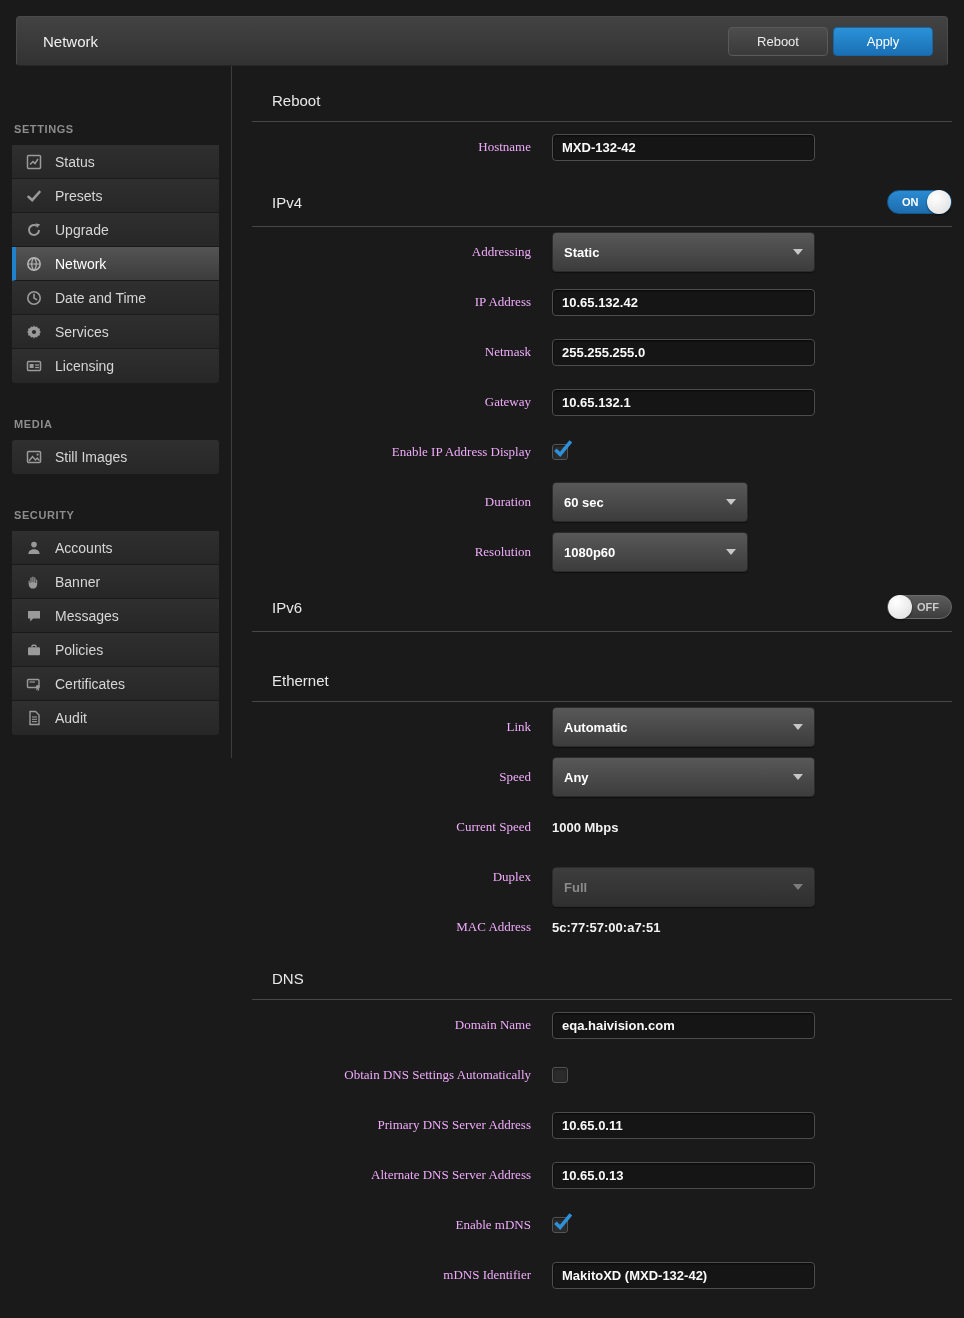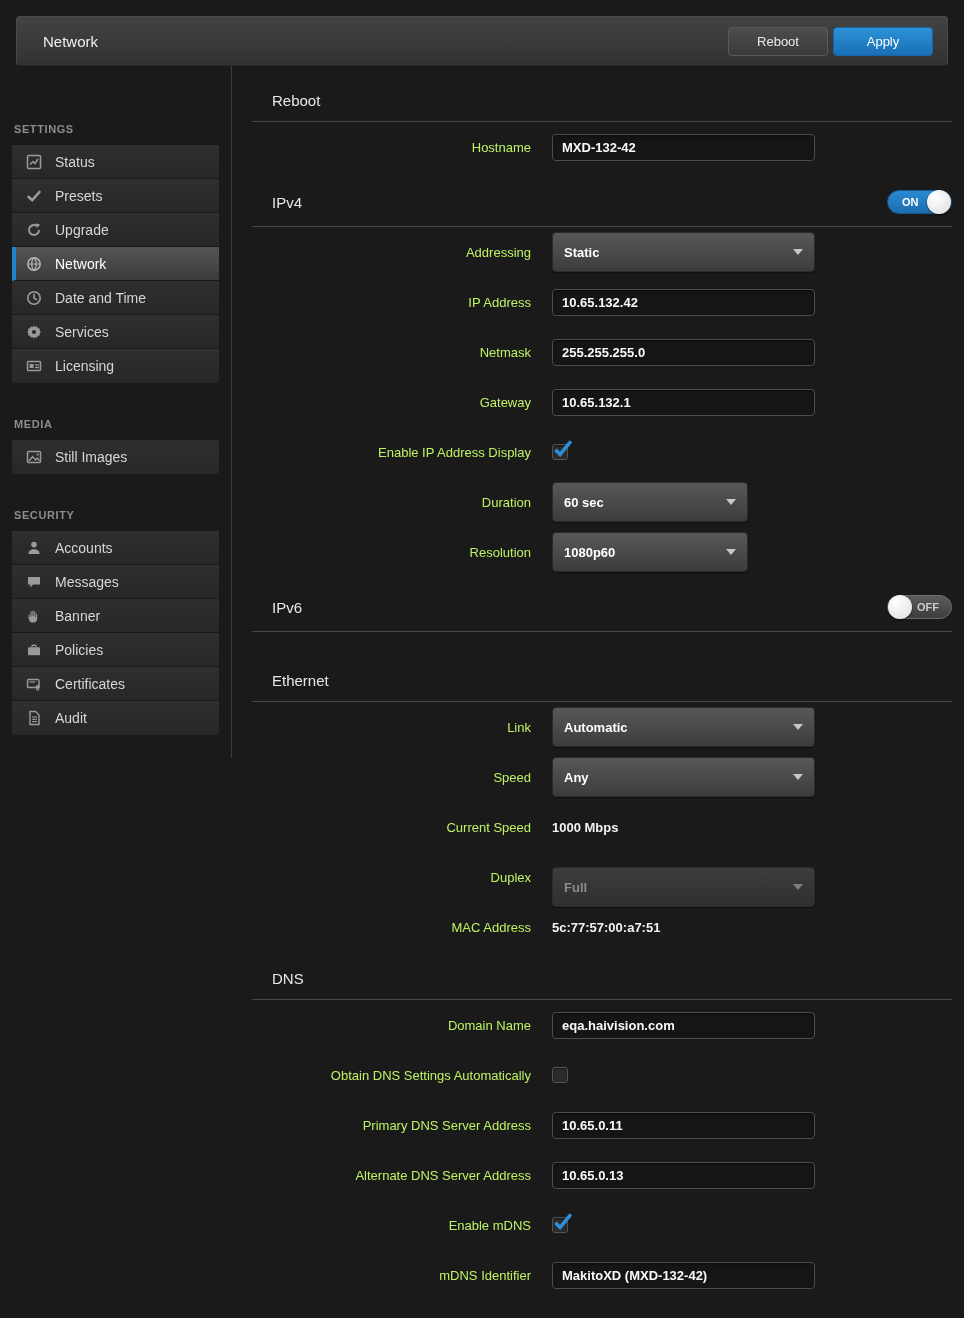--- a/index.html
+++ b/index.html
@@ -49,21 +49,21 @@
   .side-icon svg { width:16px; height:16px; }
 
   
   .section-heading { display:flex; align-items:center; justify-content:space-between;
                      padding:18px 0 12px 0; border-bottom:1px solid #474747; }
   .section-heading .h-text { color:#e8e8e8; font-size:15px; padding-left:20px; }
   .section.ethernet .section-heading { margin-top:22px;text-align:center; }
 
   .form-row { height:50px; display:flex; align-items:center; }
   .row-label { width:300px; flex:0 0 300px; text-align:right; padding-right:21px;
-               color:#bef264; font-size:13px; }
+               color:#f0abfc; font-size:13px;font-family:Liberation Serif, serif; }
   .text-input { width:263px; height:27px; background:#151515;
                 border:1px solid #4d4d4d; border-radius:4px; color:#fafafa;
                 font-size:13px; font-weight:bold; padding:0 9px;
                 font-family:"Liberation Sans", sans-serif;
                 box-shadow:inset 0 1px 2px rgba(0,0,0,.6); }
   .select { width:263px; height:40px; border-radius:4px; cursor:pointer;
             background:linear-gradient(#585858,#3c3c3c); border:1px solid #2b2b2b;
             display:flex; align-items:center; justify-content:space-between;
             padding:4px 11px; color:#ffffff; font-size:13px; font-weight:bold;
             box-shadow:0 1px 1px rgba(0,0,0,.4); }
@@ -208,33 +208,33 @@
               <circle cx="8" cy="4.6" r="2.8" fill="#9a9a9a"></circle>
               <path d="M2.4 14 C2.4 10.8 5 9.2 8 9.2 S13.6 10.8 13.6 14 Z" fill="#9a9a9a"></path>
             </svg>
         </span>
         <span>Accounts</span>
       </div>
 
       <div class="side-item">
         <span class="side-icon">
           <svg viewBox="0 0 16 16">
+              <path d="M5.2 14.5 C3.6 13.4 2.6 11.4 2.6 9.4 V6.9 c0-.7 1-.7 1.1 0 V9 h.7 V3.9 c0-.9 1.2-.9 1.2 0 V8.2 h.7 V3.1 c0-.9 1.2-.9 1.2 0 V8.2 h.7 V3.8 c0-.9 1.2-.9 1.2 0 V9 h.7 V6.1 c0-.8 1.1-.8 1.1 0 V10 c0 2.6-1.6 4.5-3.4 4.5 Z" fill="#9a9a9a"></path>
+            </svg>
+        </span>
+        <span>Banner</span>
+      </div>
+
+      <div class="side-item">
+        <span class="side-icon">
+          <svg viewBox="0 0 16 16">
               <path d="M2 3 H14 V10.6 H7.2 L4.2 13.6 V10.6 H2 Z" fill="#9a9a9a"></path>
             </svg>
         </span>
         <span>Messages</span>
-      </div>
-
-      <div class="side-item">
-        <span class="side-icon">
-          <svg viewBox="0 0 16 16">
-              <path d="M5.2 14.5 C3.6 13.4 2.6 11.4 2.6 9.4 V6.9 c0-.7 1-.7 1.1 0 V9 h.7 V3.9 c0-.9 1.2-.9 1.2 0 V8.2 h.7 V3.1 c0-.9 1.2-.9 1.2 0 V8.2 h.7 V3.8 c0-.9 1.2-.9 1.2 0 V9 h.7 V6.1 c0-.8 1.1-.8 1.1 0 V10 c0 2.6-1.6 4.5-3.4 4.5 Z" fill="#9a9a9a"></path>
-            </svg>
-        </span>
-        <span>Banner</span>
       </div>
 
       <div class="side-item">
         <span class="side-icon">
           <svg viewBox="0 0 16 16">
               <rect x="2" y="5.3" width="12" height="8" rx="1" fill="#9a9a9a"></rect>
               <path d="M6 5.3 V4.2 a1 1 0 0 1 1-1 h2 a1 1 0 0 1 1 1 V5.3" stroke="#9a9a9a" stroke-width="1.4" fill="none"></path>
             </svg>
         </span>
         <span>Policies</span>

